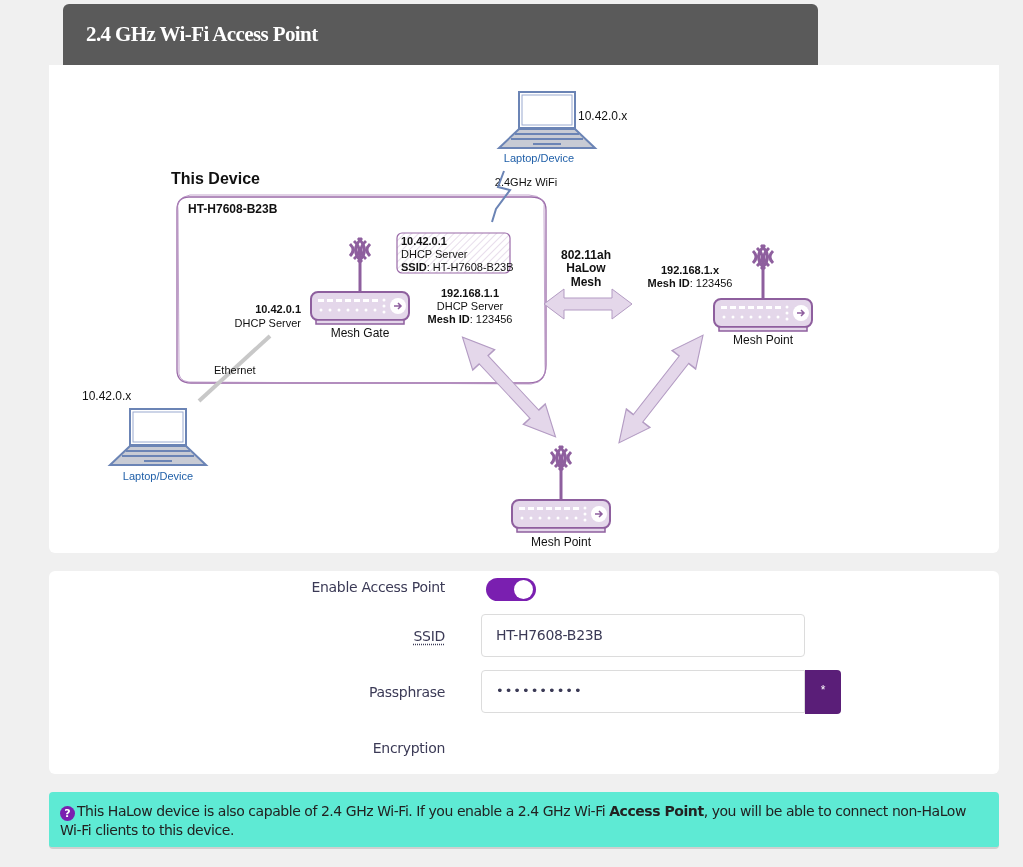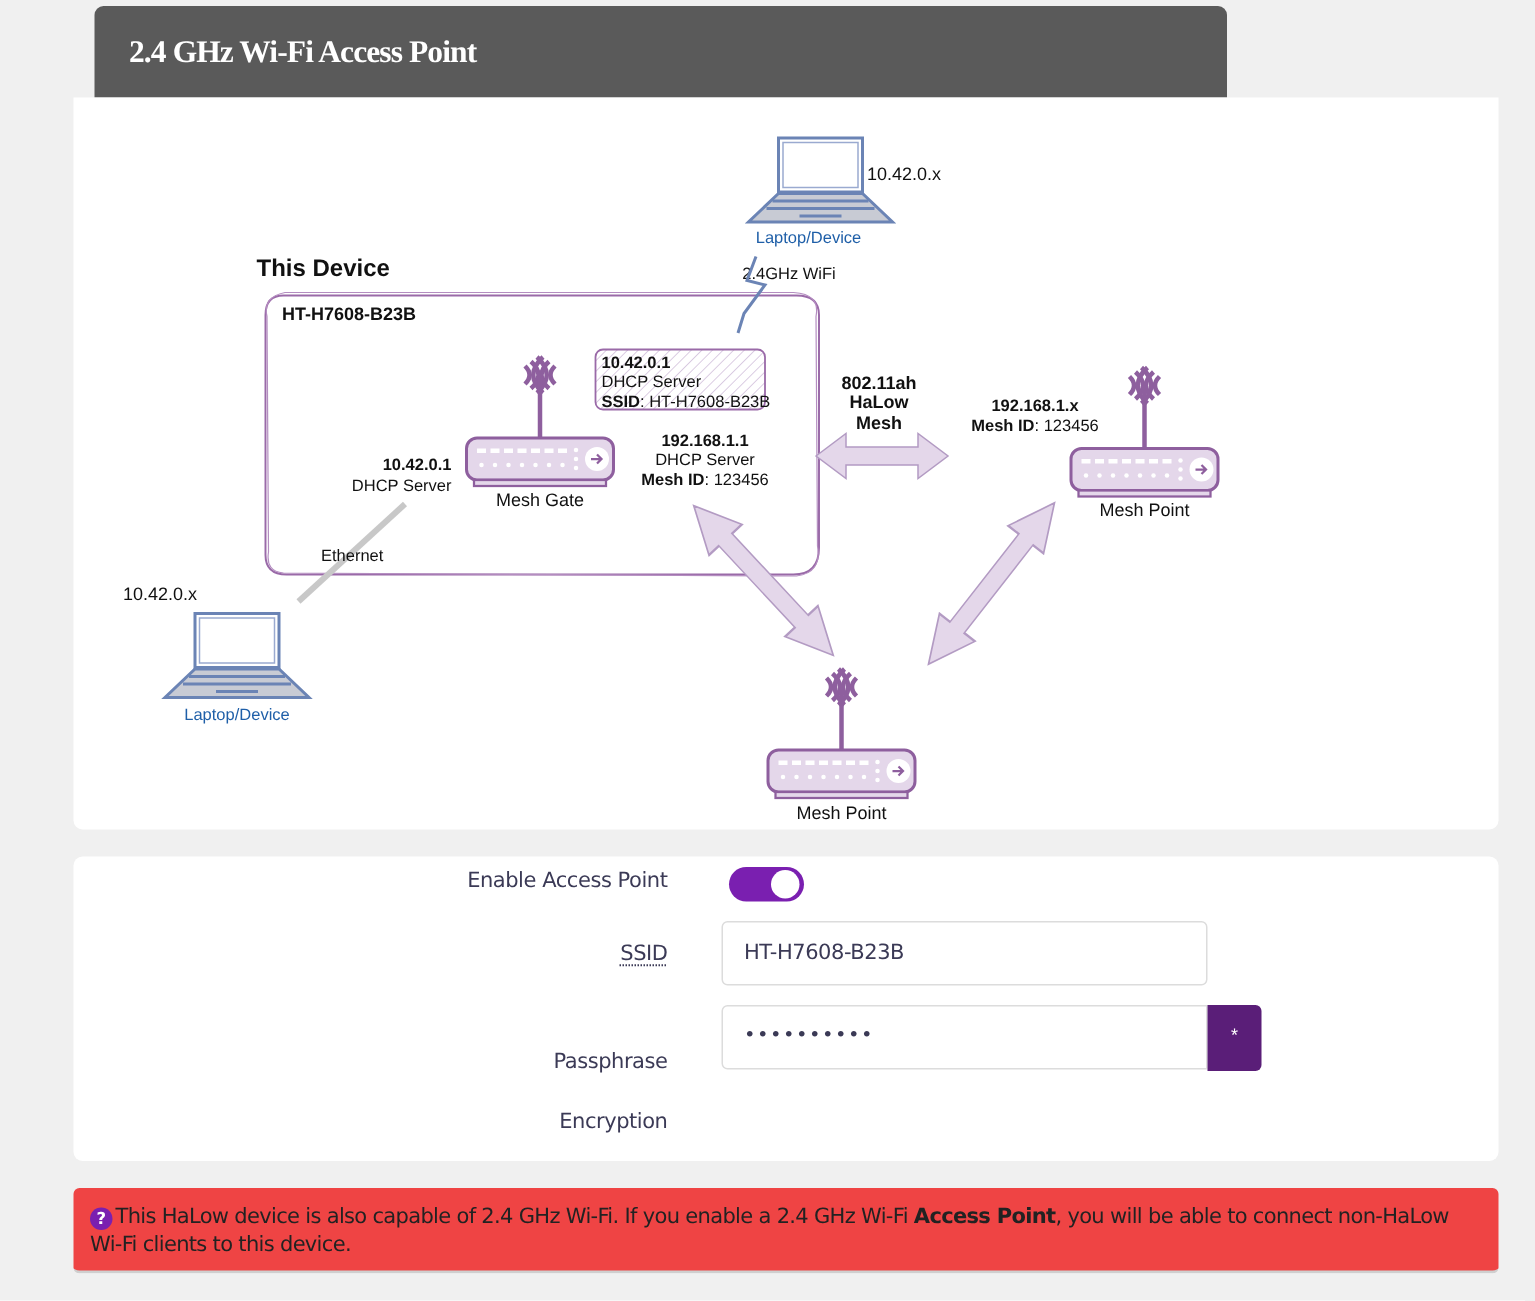--- a/index.html
+++ b/index.html
@@ -48,21 +48,21 @@
     position: absolute; left: 756px; top: 99px; width: 36px; height: 44px;
     background: #5a1e78; border-radius: 0 4px 4px 0; color: #fff;
     font-size: 12px; text-align: center; padding-top: 13px; cursor: pointer;
   }
   .select-chev {
     position: absolute; right: 8px; top: 12px; width: 12px; height: 12px;
   }
 
   .info {
     position: absolute; left: 49px; top: 792px; width: 950px; height: 57px;
-    background: #ef4444; border-radius: 4px; border-bottom: 2px solid #cfcfcf;
+    background: #5eead4; border-radius: 4px; border-bottom: 2px solid #cfcfcf;
     font-family: "DejaVu Sans", sans-serif; font-size: 14px; color: #222;
     padding: 10px 12px 0 11px; line-height: 19px; letter-spacing: -0.45px;
   }
   .qicon {
     display: inline-block; width: 15px; height: 15px; border-radius: 50%;
     background: #7a1fb0; color: #fff; font-size: 11px; font-weight: bold;
     text-align: center; line-height: 15px; vertical-align: -1px; margin-right: 2px; letter-spacing: 0;
   }
 </style>
 </head>
@@ -187,21 +187,21 @@
 
 <div class="form-card">
   <div class="label" style="top:8px">Enable Access Point</div>
   <div class="toggle">
       <div class="knob"></div>
     </div>
 
   <div class="label abbr" style="top:57px">SSID</div>
   <div class="input" style="top:43px">HT-H7608-B23B</div>
 
-  <div class="label" style="top:129px">Passphrase</div>
+  <div class="label" style="top:113px">Passphrase</div>
   <div class="input pw-input" style="top:99px">••••••••••</div>
   <div class="pw-toggle">*</div>
 
   <div class="label" style="top:169px">Encryption</div>
 </div>
 
 <div class="info">
   <span class="qicon">?</span><span>This HaLow device is also capable of 2.4 GHz Wi-Fi. If you enable a 2.4 GHz Wi-Fi </span><b>Access Point</b><span>, you will be able to connect non-HaLow Wi-Fi clients to this device.</span>
 </div>
 

